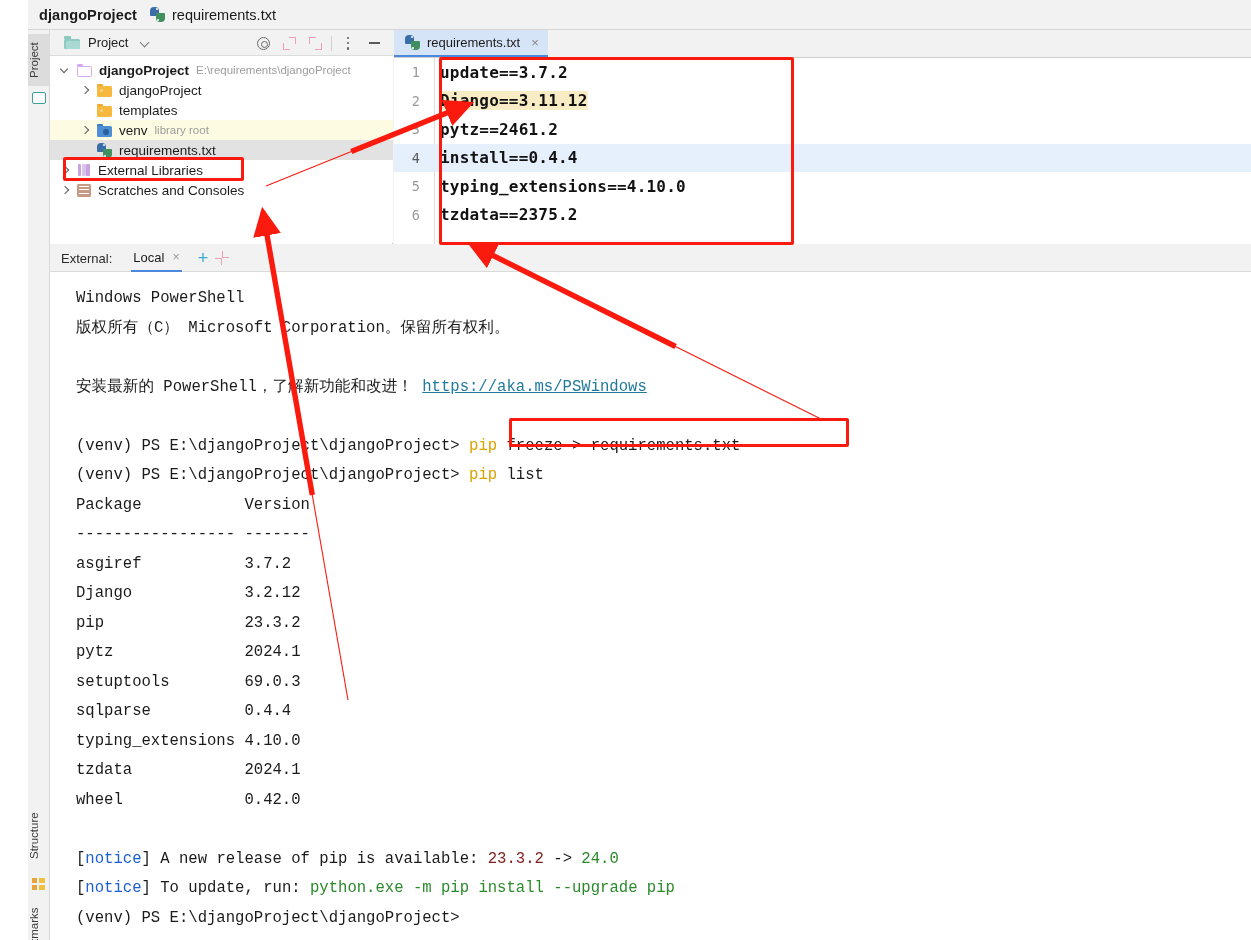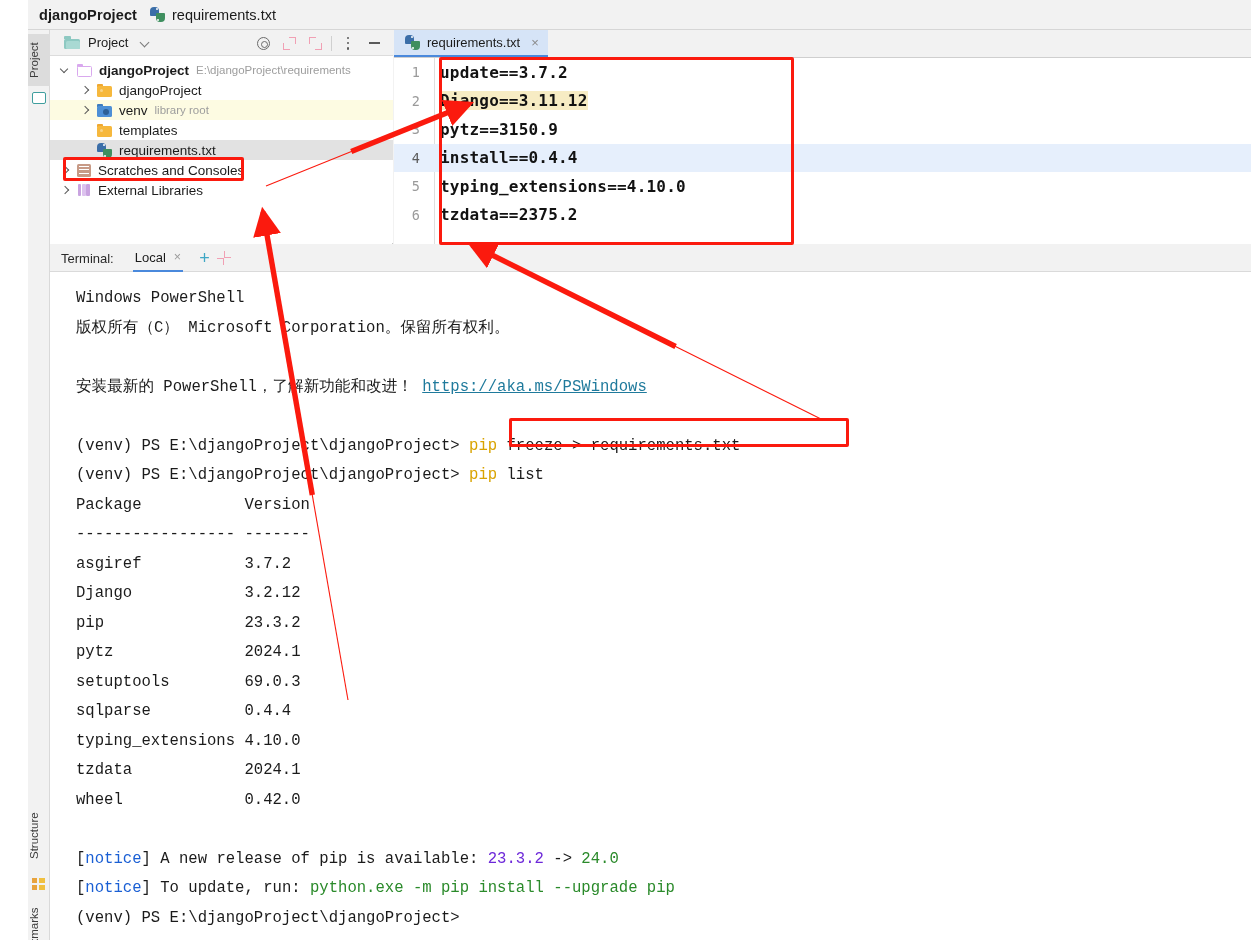--- a/index.html
+++ b/index.html
@@ -252,21 +252,21 @@
     font-family: "DejaVu Sans Mono", monospace;
     font-size: 15.6px;
     color: #1b1b1b;
     line-height: 29.5px;
     white-space: pre;
   }
   .termbody .ln2 { height: 29.5px; white-space: pre; font-family: Liberation Mono, monospace; }
   .c-link  { color: #1f7a9c; text-decoration: underline; }
   .c-cmd   { color: #d9a300; }
   .c-blue  { color: #1a5fd4; }
-  .c-red   { color: #6d28d9; }
+  .c-red   { color: #7f1d1d; }
   .c-green { color: #2a8a2a; }
   .redbox {
     position: absolute; border: 3px solid #fb1a0e; border-radius: 2px;
   }
   svg.arrows { position: absolute; left: 0; top: 0; width: 1251px; height: 940px; pointer-events: none; }
 </style>
 </head>
 <body>
 
 <div id="app">
@@ -350,95 +350,95 @@
         <div class="trow">
           <span style="width:10px;flex:none"></span>
           <span class="tw-arrow down"></span>
           <span style="width:6px;flex:none"></span>
           <span class="fico rootdir">
             <span class="ft"></span>
             <span class="fb"></span>
           </span>
           <span style="width:7px;flex:none"></span>
           <span class="tlabel bold">djangoProject</span>
-          <span class="tsub">E:\djangoProject\requirements</span>
+          <span class="tsub">E:\requirements\djangoProject</span>
         </div>
         <div class="trow">
           <span style="width:30px;flex:none"></span>
           <span class="tw-arrow right"></span>
           <span style="width:6px;flex:none"></span>
           <span class="fico orange">
             <span class="ft"></span>
             <span class="fb"></span>
             <span class="dot"></span>
           </span>
           <span style="width:7px;flex:none"></span>
           <span class="tlabel">djangoProject</span>
         </div>
+        <div class="trow">
+          <span style="width:30px;flex:none"></span>
+          <span class="tw-arrow"></span>
+          <span style="width:6px;flex:none"></span>
+          <span class="fico orange">
+            <span class="ft"></span>
+            <span class="fb"></span>
+            <span class="dot"></span>
+          </span>
+          <span style="width:7px;flex:none"></span>
+          <span class="tlabel">templates</span>
+        </div>
         <div class="trow hl-yellow">
           <span style="width:30px;flex:none"></span>
           <span class="tw-arrow right"></span>
           <span style="width:6px;flex:none"></span>
           <span class="fico blue">
             <span class="ft"></span>
             <span class="fb"></span>
             <span class="dot"></span>
           </span>
           <span style="width:7px;flex:none"></span>
           <span class="tlabel">venv</span>
           <span class="tsub">library root</span>
-        </div>
-        <div class="trow">
-          <span style="width:30px;flex:none"></span>
-          <span class="tw-arrow"></span>
-          <span style="width:6px;flex:none"></span>
-          <span class="fico orange">
-            <span class="ft"></span>
-            <span class="fb"></span>
-            <span class="dot"></span>
-          </span>
-          <span style="width:7px;flex:none"></span>
-          <span class="tlabel">templates</span>
         </div>
         <div class="trow hl-gray">
           <span style="width:30px;flex:none"></span>
           <span class="tw-arrow"></span>
           <span style="width:6px;flex:none"></span>
           <span class="pyicon">
             <i class="a"></i>
             <i class="b"></i>
             <i class="c"></i>
             <i class="d"></i>
           </span>
           <span style="width:7px;flex:none"></span>
           <span class="tlabel">requirements.txt</span>
         </div>
         <div class="trow">
           <span style="width:10px;flex:none"></span>
           <span class="tw-arrow right"></span>
           <span style="width:6px;flex:none"></span>
+          <span class="lib-ico">
+            <i class="b1"></i>
+            <i class="b2"></i>
+            <i class="b3"></i>
+          </span>
+          <span style="width:7px;flex:none"></span>
+          <span class="tlabel">External Libraries</span>
+        </div>
+        <div class="trow">
+          <span style="width:10px;flex:none"></span>
+          <span class="tw-arrow right"></span>
+          <span style="width:6px;flex:none"></span>
           <span class="scratch-ico">
             <i style="top:2px"></i>
             <i style="top:5.5px"></i>
             <i style="top:9px"></i>
           </span>
           <span style="width:7px;flex:none"></span>
           <span class="tlabel">Scratches and Consoles</span>
-        </div>
-        <div class="trow">
-          <span style="width:10px;flex:none"></span>
-          <span class="tw-arrow right"></span>
-          <span style="width:6px;flex:none"></span>
-          <span class="lib-ico">
-            <i class="b1"></i>
-            <i class="b2"></i>
-            <i class="b3"></i>
-          </span>
-          <span style="width:7px;flex:none"></span>
-          <span class="tlabel">External Libraries</span>
         </div>
       </div>
   </div>
 
   <div class="editor">
     <div class="edtabs">
       <div class="edtab">
         <span class="pyicon">
             <i class="a"></i>
             <i class="b"></i>
@@ -458,21 +458,21 @@
             <span class="etext">update==3.7.2</span>
           </div>
           <div class="eline">
             <span class="ln">2</span>
             <span class="lgap"></span>
             <span class="etext hl">Django==3.11.12</span>
           </div>
           <div class="eline">
             <span class="ln">3</span>
             <span class="lgap"></span>
-            <span class="etext">pytz==3150.9</span>
+            <span class="etext">pytz==2461.2</span>
           </div>
           <div class="eline cur">
             <span class="ln">4</span>
             <span class="lgap"></span>
             <span class="etext">install==0.4.4</span>
           </div>
           <div class="eline">
             <span class="ln">5</span>
             <span class="lgap"></span>
             <span class="etext">typing_extensions==4.10.0</span>
@@ -481,21 +481,21 @@
             <span class="ln">6</span>
             <span class="lgap"></span>
             <span class="etext">tzdata==2375.2</span>
           </div>
         </div>
     </div>
   </div>
 
   <div class="termwin">
     <div class="termhdr">
-      <span class="term-label">Terminal:</span>
+      <span class="term-label">External:</span>
       <span class="term-tab">
         <span>Local</span>
         <span class="x">×</span>
       </span>
       <span class="plus-ico">+</span>
       <span class="term-expand">
         <span class="arr-ico expand"><span class="one"></span><span class="two"></span></span>
       </span>
     </div>
     <div class="termbody" id="term-body"><div class="ln2"><span>Windows PowerShell</span></div><div class="ln2"><span>版权所有（C） Microsoft Corporation。保留所有权利。</span></div><div class="ln2"><span></span></div><div class="ln2"><span>安装最新的 PowerShell，了解新功能和改进！ </span><span class="c-link">https://aka.ms/PSWindows</span></div><div class="ln2"><span></span></div><div class="ln2"><span>(venv) PS E:\djangoProject\djangoProject&gt; </span><span class="c-cmd">pip</span><span> freeze &gt; requirements.txt</span></div><div class="ln2"><span>(venv) PS E:\djangoProject\djangoProject&gt; </span><span class="c-cmd">pip</span><span> list</span></div><div class="ln2"><span>Package           Version</span></div><div class="ln2"><span>----------------- -------</span></div><div class="ln2"><span>asgiref           3.7.2</span></div><div class="ln2"><span>Django            3.2.12</span></div><div class="ln2"><span>pip               23.3.2</span></div><div class="ln2"><span>pytz              2024.1</span></div><div class="ln2"><span>setuptools        69.0.3</span></div><div class="ln2"><span>sqlparse          0.4.4</span></div><div class="ln2"><span>typing_extensions 4.10.0</span></div><div class="ln2"><span>tzdata            2024.1</span></div><div class="ln2"><span>wheel             0.42.0</span></div><div class="ln2"><span></span></div><div class="ln2"><span>[</span><span class="c-blue">notice</span><span>] A new release of pip is available: </span><span class="c-red">23.3.2</span><span> -&gt; </span><span class="c-green">24.0</span></div><div class="ln2"><span>[</span><span class="c-blue">notice</span><span>] To update, run: </span><span class="c-green">python.exe -m pip install --upgrade pip</span></div><div class="ln2"><span>(venv) PS E:\djangoProject\djangoProject&gt;</span></div></div>

